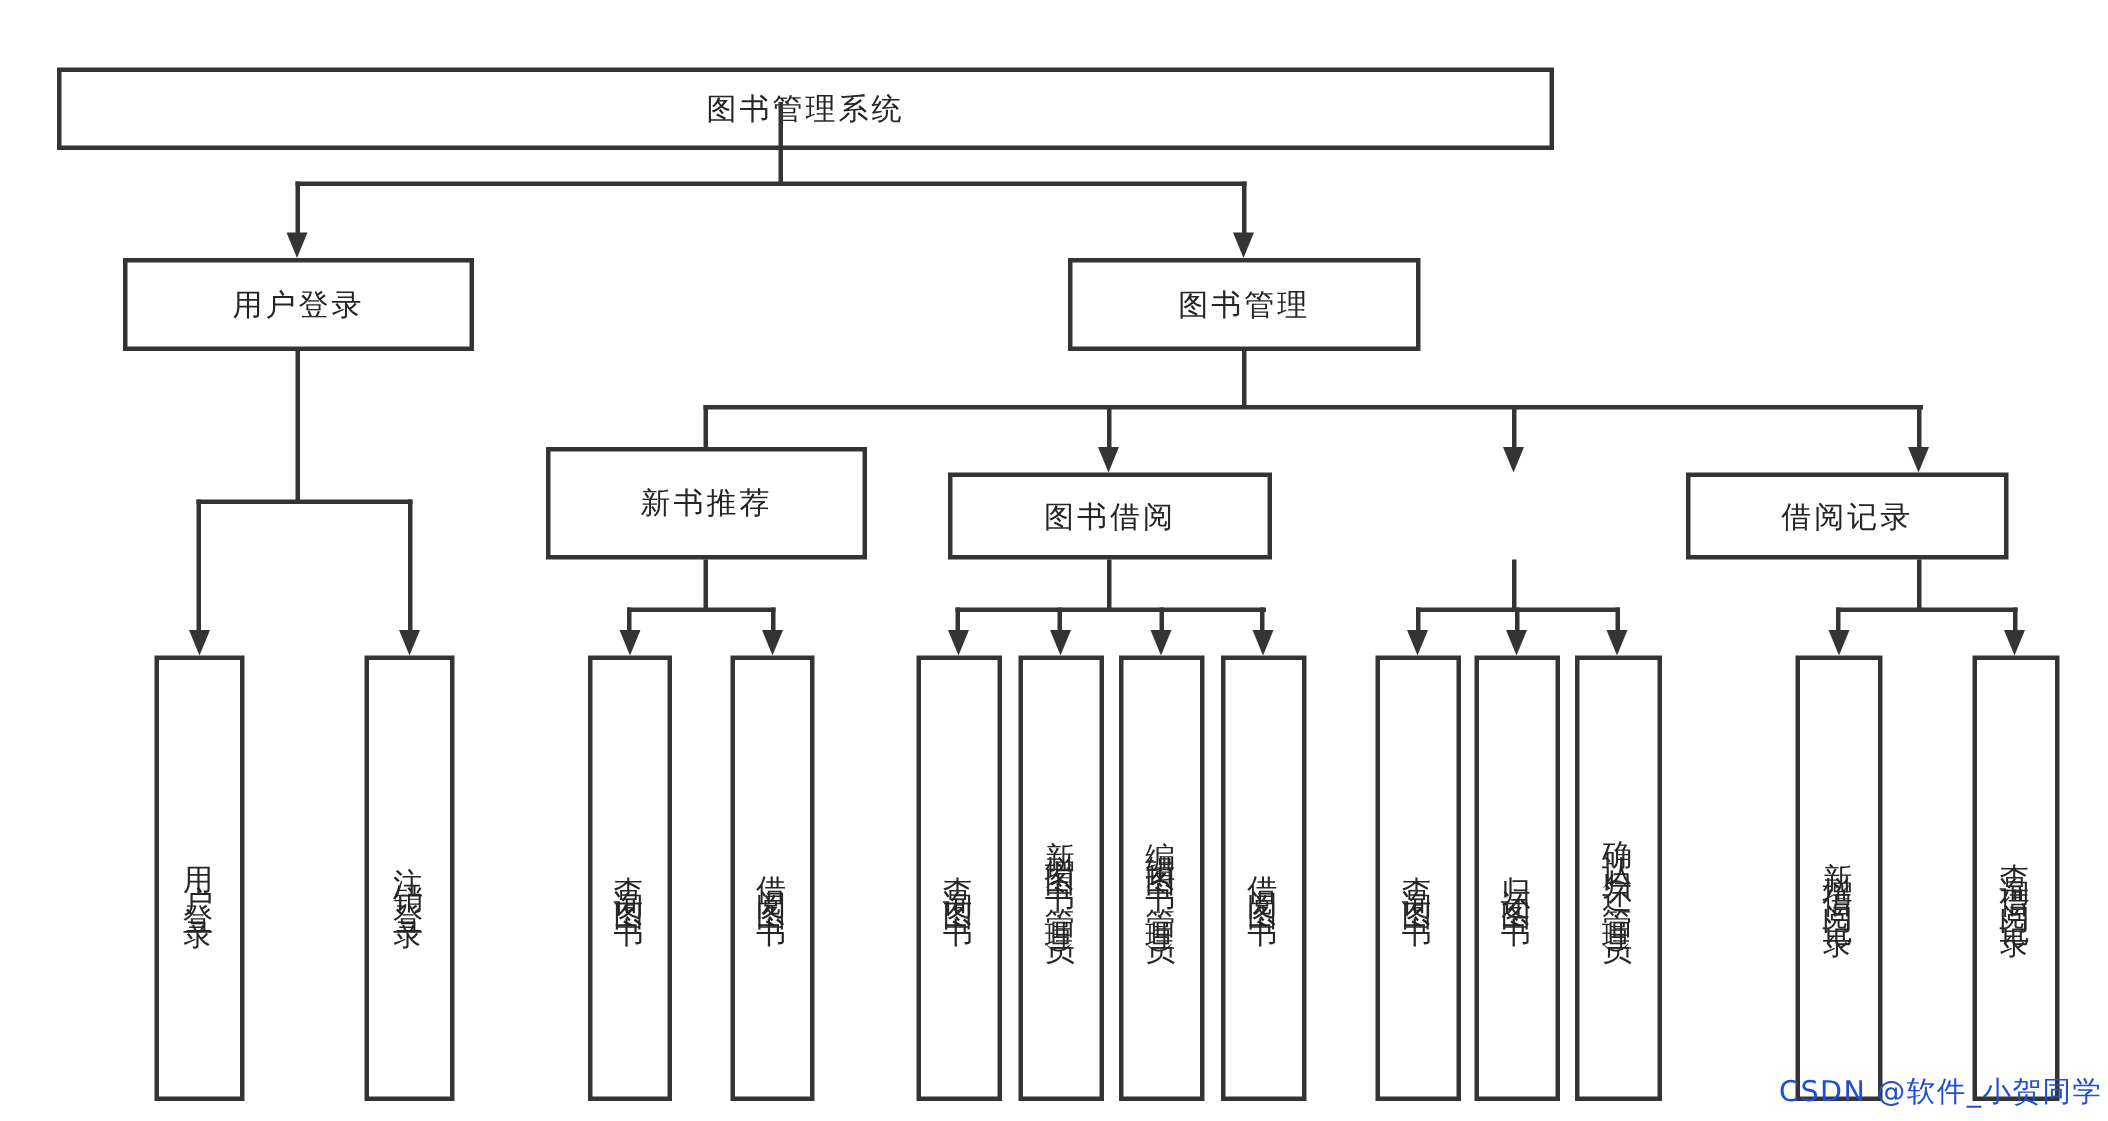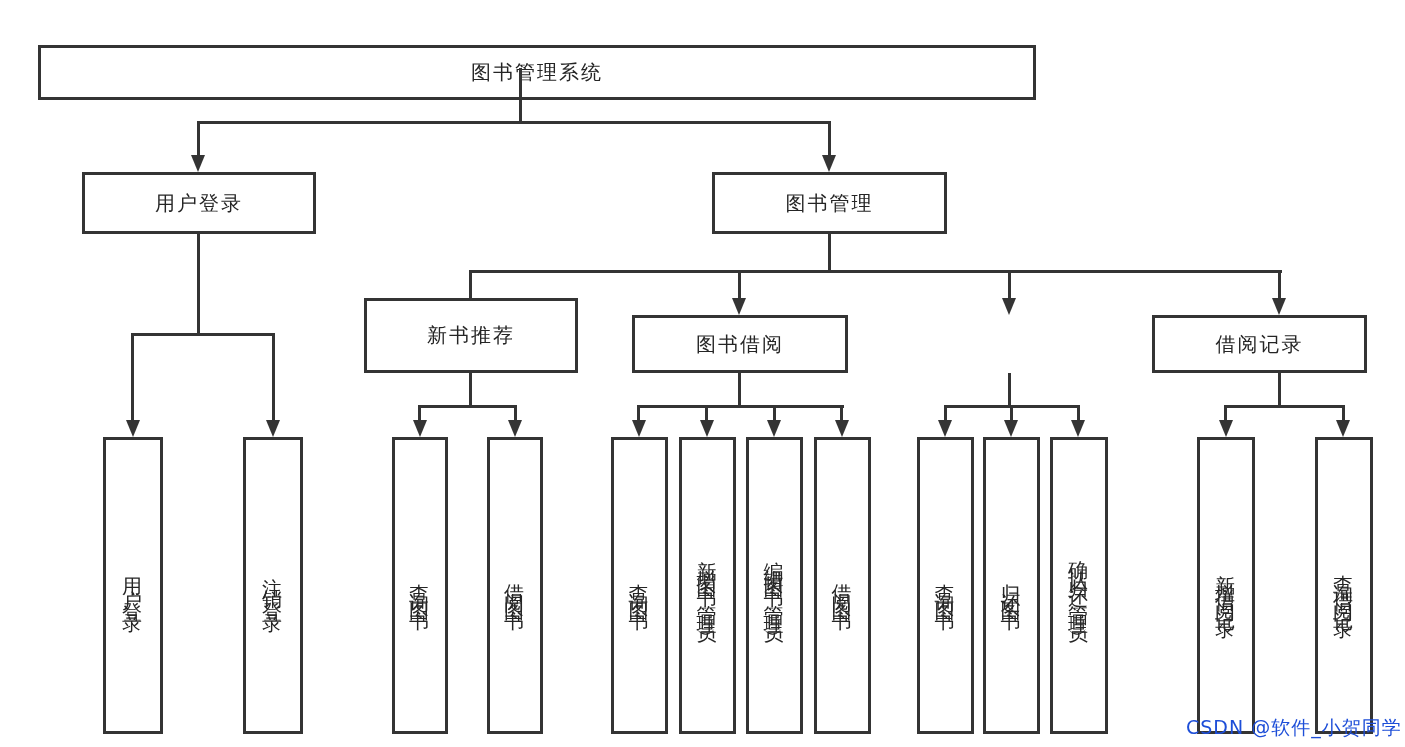--- a/index.html
+++ b/index.html
@@ -62,21 +62,21 @@
   <i class="ar" style="left:464px;top:298px;"></i>
   <i class="ln" style="left:738px;top:270px;width:3px;height:32px;"></i>
   <i class="ar" style="left:732px;top:298px;"></i>
   <i class="ln" style="left:1008px;top:270px;width:3px;height:32px;"></i>
   <i class="ar" style="left:1002px;top:298px;"></i>
   <i class="ln" style="left:1278px;top:270px;width:3px;height:32px;"></i>
   <i class="ar" style="left:1272px;top:298px;"></i>
 
   <div class="box" style="left:364px;top:298px;width:214px;height:75px;">新书推荐</div>
   <div class="box" style="left:632px;top:315px;width:216px;height:58px;">图书借阅</div>
-  <div class="box" style="left:1152px;top:315px;width:215px;height:58px;">借阅记录</div>
+  <div class="box" style="left:1124px;top:315px;width:215px;height:58px;">借阅记录</div>
 
   <i class="ln" style="left:469px;top:373px;width:3px;height:34px;"></i>
   <i class="ln" style="left:418px;top:405px;width:99px;height:3px;"></i>
   <i class="ln" style="left:418px;top:405px;width:3px;height:18px;"></i>
   <i class="ar" style="left:413px;top:420px;"></i>
   <i class="ln" style="left:514px;top:405px;width:3px;height:18px;"></i>
   <i class="ar" style="left:508px;top:420px;"></i>
 
   <i class="ln" style="left:738px;top:373px;width:3px;height:34px;"></i>
   <i class="ln" style="left:637px;top:405px;width:207px;height:3px;"></i>

